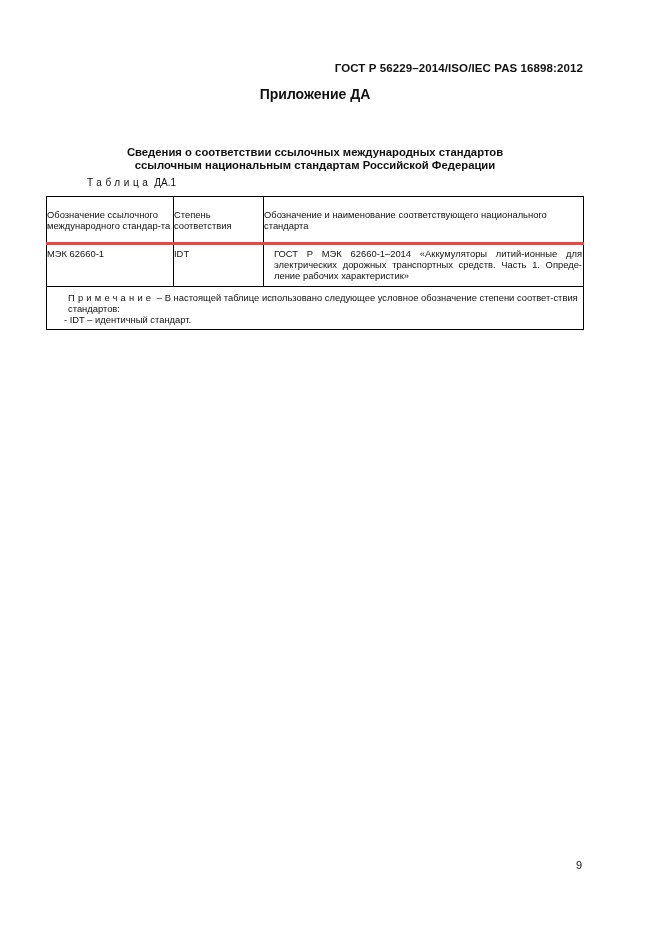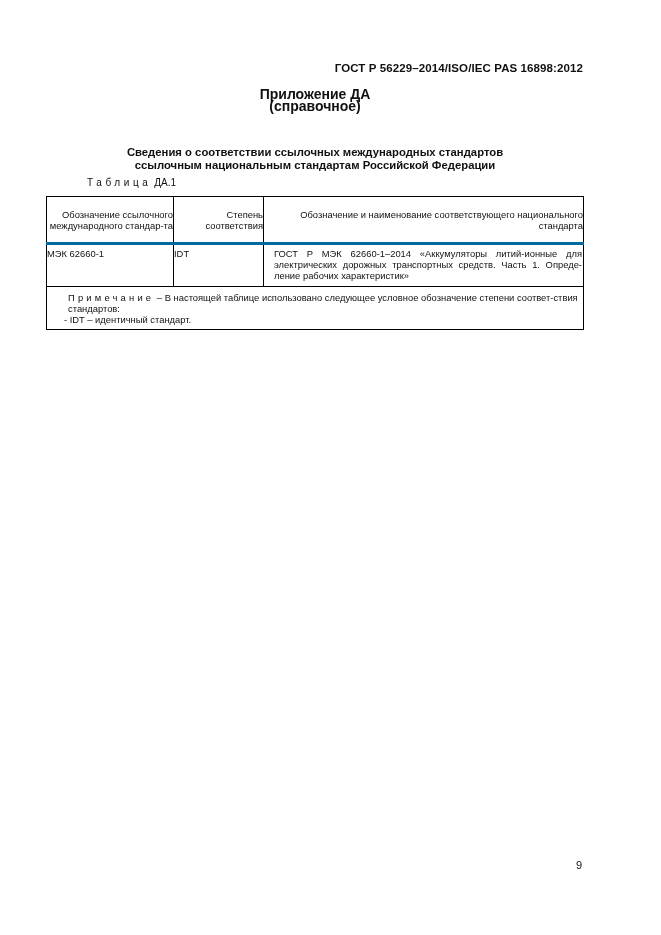--- a/index.html
+++ b/index.html
@@ -63,23 +63,23 @@
       line-height: 11px;
     }
     table.std td, table.std th {
       border: 1.6px solid #000;
       padding: 0;
       font-weight: normal;
       vertical-align: top;
     }
     table.std thead th {
       height: 45px;
-      text-align: right;
+      text-align: left;
       vertical-align: middle;
-      border-bottom: 3px solid #0369a1;
+      border-bottom: 3px solid #ef4444;
     }
     .col1 { width: 126px; }
     .col2 { width: 89px; }
     .col3 { width: auto; }
     table.std tbody tr.data td {
       height: 38px;
       padding-top: 3px;
     }
     td.c-center { text-align: left; }
     td.c-name {
@@ -104,21 +104,20 @@
       font-size: 11px;
     }
   </style>
 </head>
 <body>
 
 <div class="doc-code">ГОСТ Р 56229–2014/ISO/IEC PAS 16898:2012</div>
 
 <div class="appendix">
   <div>Приложение ДА</div>
-  <div>(справочное)</div>
 </div>
 
 <div class="section-title">
   <div>Сведения о соответствии ссылочных международных стандартов</div>
   <div>ссылочным национальным стандартам Российской Федерации</div>
 </div>
 
 <div class="table-caption">
   <span class="spaced">Таблица</span>
   <span>ДА.1</span>

